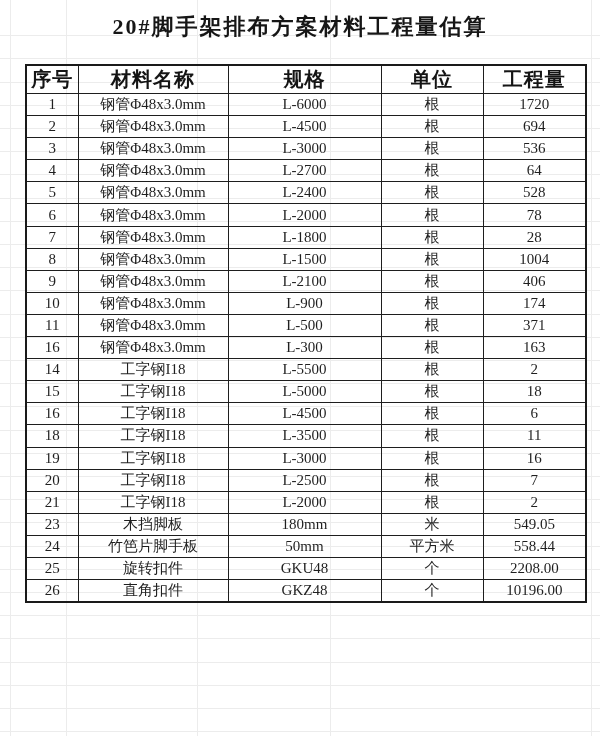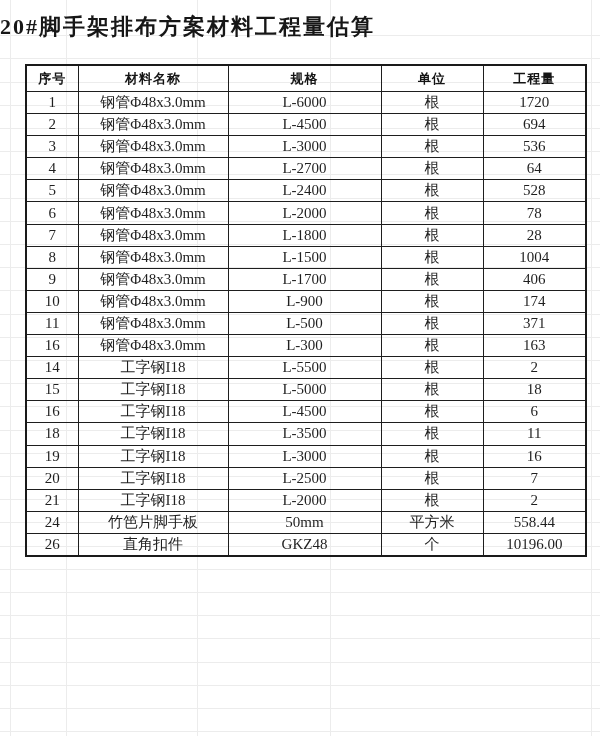--- a/index.html
+++ b/index.html
@@ -30,20 +30,21 @@
         transparent 0px, transparent 22.2px,
         #ececec 22.2px, #ececec 23.2px);
     background-position: 0 0, 0 0, 0 0, 0 0, 0 0, 0 13px;
   }
 
   .sheet-title {
     position: absolute;
     top: 12px;
     left: 0;
     width: 600px;
+    text-align: center;
     font-size: 22px;
     font-weight: bold;
     letter-spacing: 2px;
     color: #161616;
     white-space: nowrap;
   }
 
   table.materials {
     position: absolute;
     top: 64px;
@@ -60,21 +61,21 @@
     border: 1.5px solid #1e1e1e;
     text-align: center;
     vertical-align: middle;
     padding: 0;
     overflow: hidden;
     white-space: nowrap;
   }
 
   table.materials th {
     height: 25px;
-    font-size: 13px;
+    font-size: 20px;
     font-weight: bold;
     letter-spacing: 1px;
     color: #141414;
   }
 
   table.materials td {
     height: 21.1px;
     font-size: 15px;
     line-height: 1;
   }
@@ -162,21 +163,21 @@
         <tr>
           <td>8</td>
           <td>钢管Φ48x3.0mm</td>
           <td>L-1500</td>
           <td>根</td>
           <td>1004</td>
         </tr>
         <tr>
           <td>9</td>
           <td>钢管Φ48x3.0mm</td>
-          <td>L-1700</td>
+          <td>L-2100</td>
           <td>根</td>
           <td>406</td>
         </tr>
         <tr>
           <td>10</td>
           <td>钢管Φ48x3.0mm</td>
           <td>L-900</td>
           <td>根</td>
           <td>174</td>
         </tr>
@@ -235,29 +236,43 @@
           <td>L-2500</td>
           <td>根</td>
           <td>7</td>
         </tr>
         <tr>
           <td>21</td>
           <td>工字钢I18</td>
           <td>L-2000</td>
           <td>根</td>
           <td>2</td>
+        </tr>
+        <tr>
+          <td>23</td>
+          <td>木挡脚板</td>
+          <td>180mm</td>
+          <td>米</td>
+          <td>549.05</td>
         </tr>
         <tr>
           <td>24</td>
           <td>竹笆片脚手板</td>
           <td>50mm</td>
           <td>平方米</td>
           <td>558.44</td>
         </tr>
         <tr>
+          <td>25</td>
+          <td>旋转扣件</td>
+          <td>GKU48</td>
+          <td>个</td>
+          <td>2208.00</td>
+        </tr>
+        <tr>
           <td>26</td>
           <td>直角扣件</td>
           <td>GKZ48</td>
           <td>个</td>
           <td>10196.00</td>
         </tr>
       </tbody>
   </table>
 
 </div>

